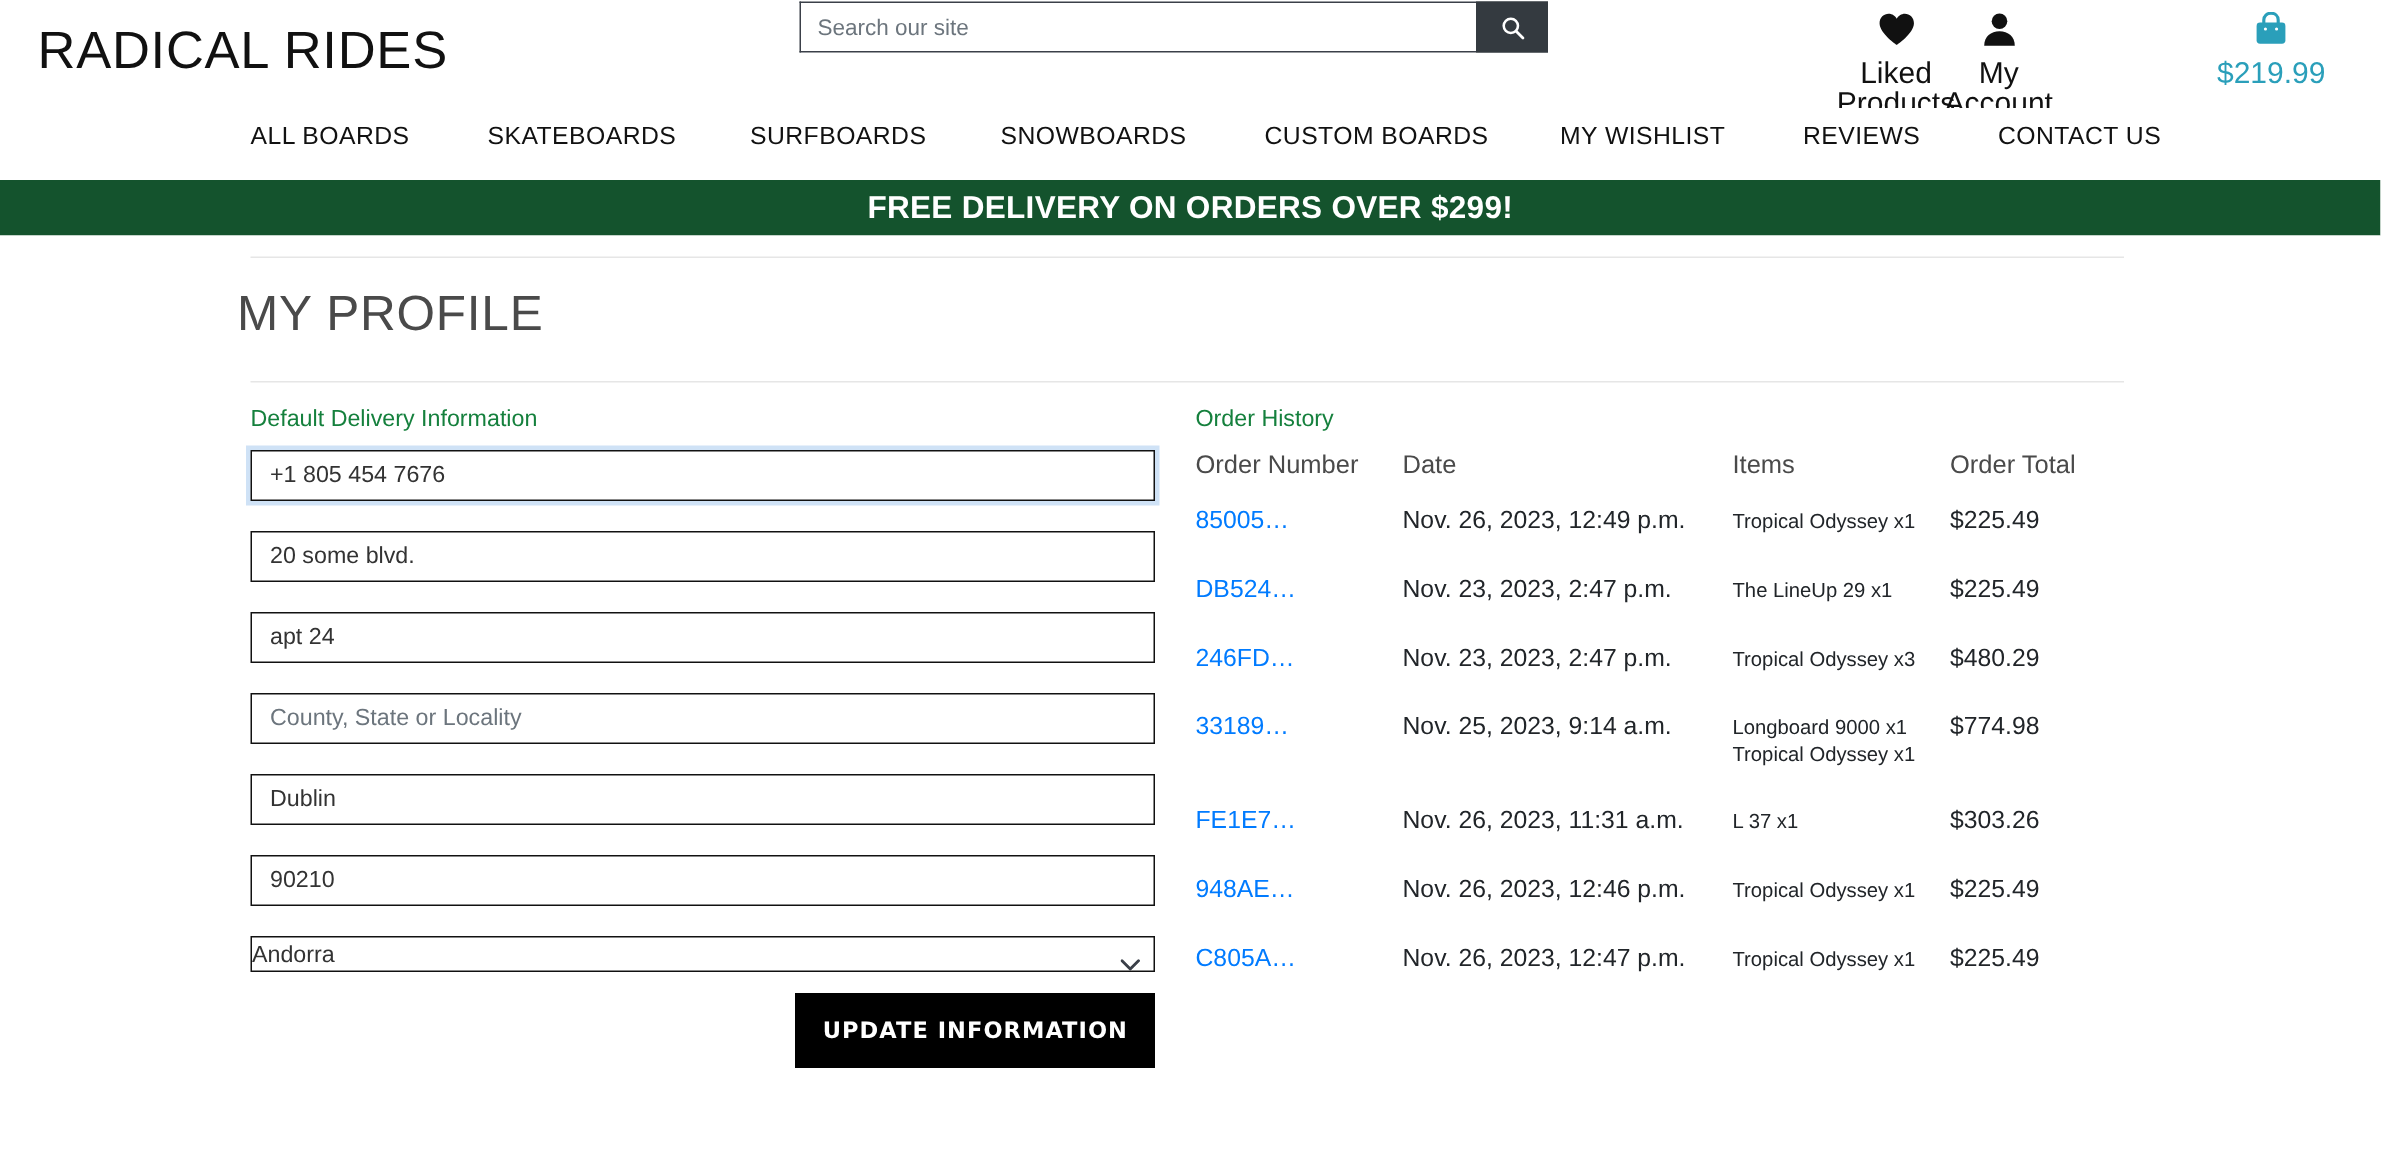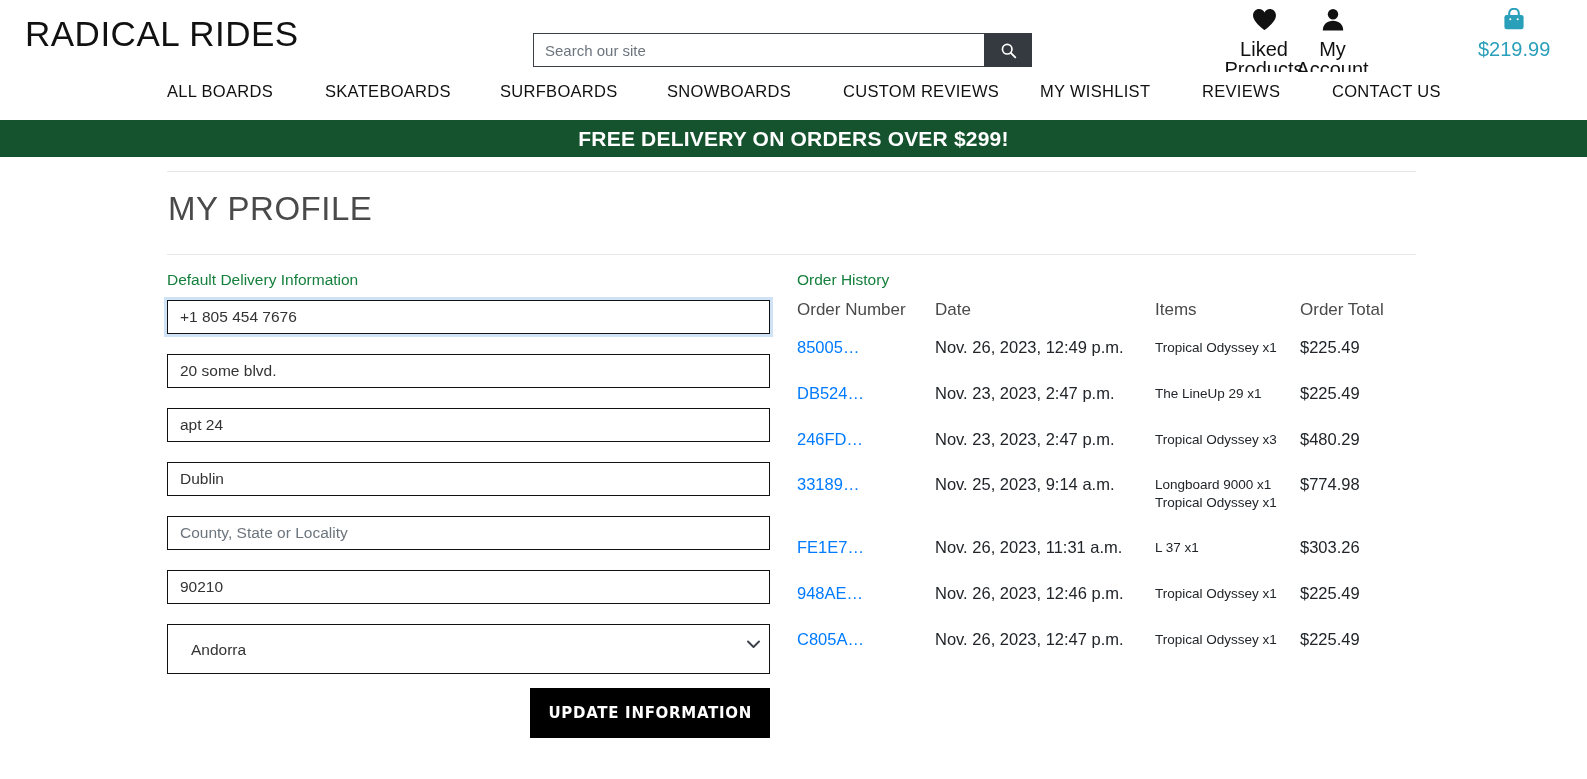--- a/index.html
+++ b/index.html
@@ -25,21 +25,21 @@
     font-size: 35px;
     letter-spacing: 0.5px;
     color: #111;
     font-weight: 400;
     white-space: nowrap;
     font-family: "Liberation Sans", sans-serif;
   }
 
   .searchwrap {
     position: absolute;
-    left: 533px; top: 33px;
+    left: 533px; top: 1px;
     display: flex;
     height: 34px;
   }
   .search-input {
     width: 451px;
     height: 34px;
     border: 1px solid #3b4049;
     border-right: none;
     padding: 0 11px;
     font-size: 15px;
@@ -113,21 +113,21 @@
     left: 167px;
     width: 1249px;
     height: 1px;
     background: #e6e6e6;
   }
   #hr-top { top: 14px; }
   #hr-bottom { top: 97px; }
 
   .page-title {
     position: absolute;
-    left: 168px; top: 33px;
+    left: 158px; top: 33px;
     font-size: 33px;
     color: #4a4a4a;
     font-weight: 400;
     letter-spacing: 0.5px;
     text-align: center;
   }
 
   .col-label {
     position: absolute;
     font-size: 15.5px;
@@ -158,23 +158,23 @@
   }
   .select-wrap {
     position: relative;
     width: 603px;
     margin-bottom: 14px;
   }
   select.field {
     margin-bottom: 0;
     appearance: none;
     -webkit-appearance: none;
-    padding-left: 23px;
+    padding-left: 0;
     padding-right: 28px;
-    height: 50px;
+    height: 24px;
     font-size: 15.5px;
   }
   .chev {
     position: absolute;
     right: 10px; top: 11px;
     pointer-events: none;
   }
   .btn-row { width: 603px; text-align: right; }
   .update-btn {
     display: inline-block;
@@ -278,43 +278,43 @@
     </span>
     <span class="ulabel">$219.99</span>
   </div>
 </div>
 
 <div class="nav">
   <a href="#" style="left:167px">ALL BOARDS</a>
   <a href="#" style="left:325px">SKATEBOARDS</a>
   <a href="#" style="left:500px">SURFBOARDS</a>
   <a href="#" style="left:667px">SNOWBOARDS</a>
-  <a href="#" style="left:843px">CUSTOM REVIEWS</a>
+  <a href="#" style="left:843px">CUSTOM BOARDS</a>
   <a href="#" style="left:1040px">MY WISHLIST</a>
   <a href="#" style="left:1202px">REVIEWS</a>
   <a href="#" style="left:1332px">CONTACT US</a>
 </div>
 
 <div class="banner">FREE DELIVERY ON ORDERS OVER $299!</div>
 
 <div class="page">
 
   <div class="hr" id="hr-top"></div>
   <div class="page-title">MY PROFILE</div>
   <div class="hr" id="hr-bottom"></div>
 
   <div class="col-label" id="label-delivery">Default Delivery Information</div>
   <div class="col-label" id="label-orderhistory">Order History</div>
 
   <form class="form">
     <input class="field focused" type="text" placeholder="Phone Number" value="+1 805 454 7676" style="">
     <input class="field" type="text" placeholder="Address line 1" value="20 some blvd." style="">
     <input class="field" type="text" placeholder="Address line 2" value="apt 24" style="">
+    <input class="field" type="text" placeholder="County, State or Locality" style="">
     <input class="field" type="text" placeholder="City" value="Dublin" style="">
-    <input class="field" type="text" placeholder="County, State or Locality" style="">
     <input class="field" type="text" placeholder="Postal Code" value="90210" style="">
 
     <div class="select-wrap">
       <select class="field">
         <option>Andorra</option>
       </select>
       <span class="chev">
         <svg width="13" height="9" viewBox="0 0 13 9">
           <path d="M1 1.5 L6.5 7 L12 1.5" fill="none" stroke="#3b4049" stroke-width="1.9" stroke-linecap="round" stroke-linejoin="round"></path>
         </svg>

